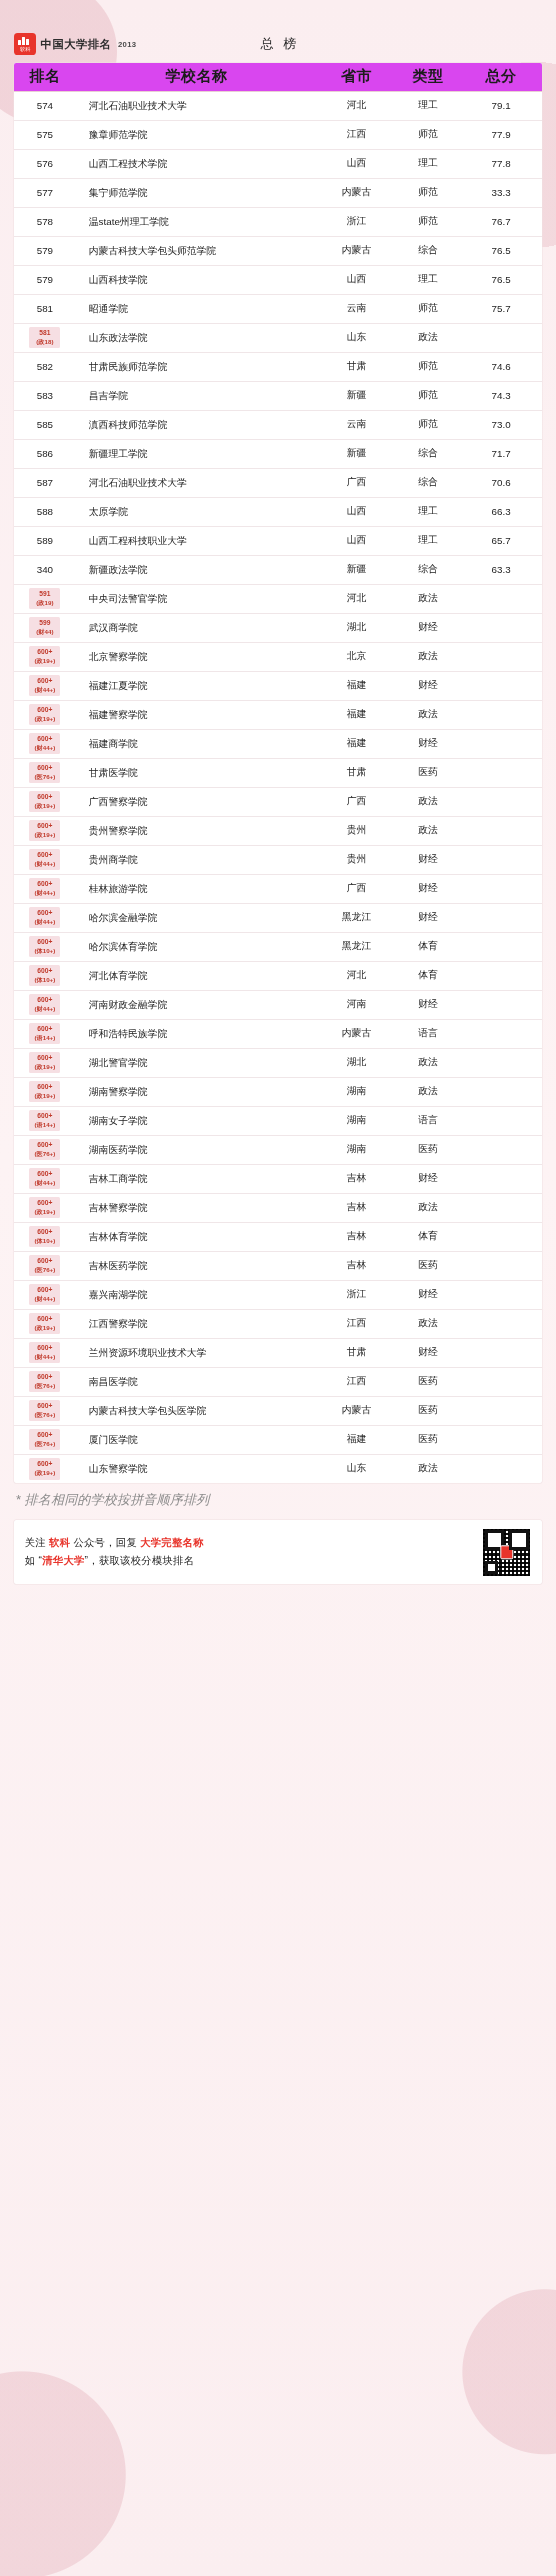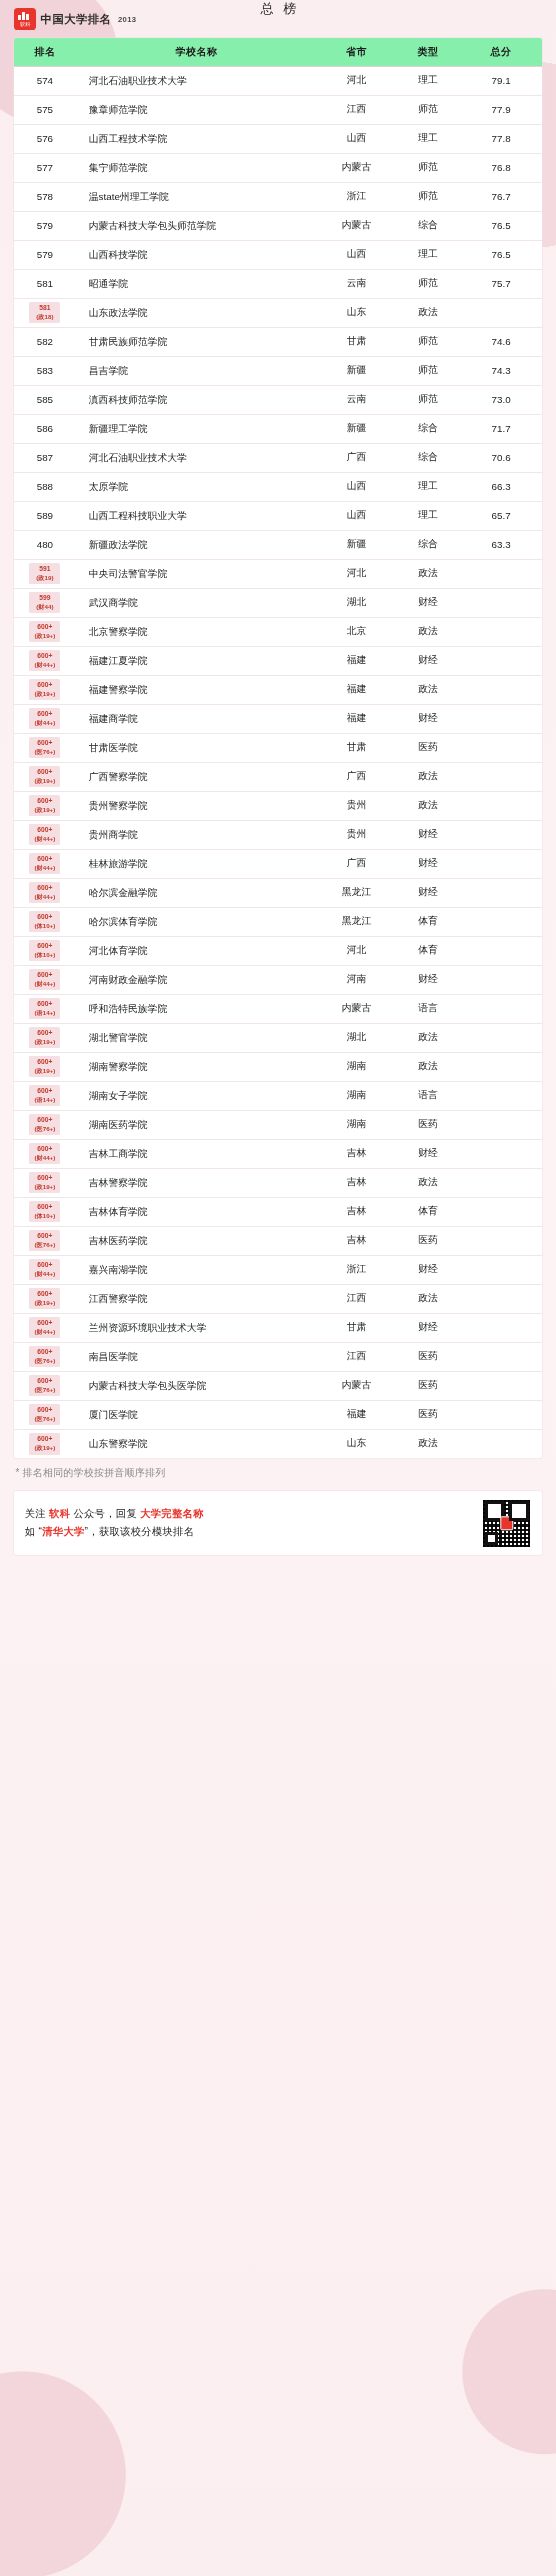--- a/index.html
+++ b/index.html
@@ -17,22 +17,24 @@
       radial-gradient(circle at 96% 6%, rgba(233,190,198,0.45) 0 93px, rgba(0,0,0,0) 93px),
       radial-gradient(circle at 4% 96%, rgba(233,190,198,0.5) 0 103px, rgba(0,0,0,0) 104px),
       radial-gradient(circle at 98% 92%, rgba(233,190,198,0.5) 0 82px, rgba(0,0,0,0) 83px),
       linear-gradient(180deg, #fbeef0 0%, #fdf3f4 45%, #fbeef0 100%);
     overflow: hidden;
   }
   
   .header {
     height: 38px;
     display: flex;
+    align-items: center;
     padding: 0 14.4px;
     position: relative;
+    margin-top: 25px;
   }
   .logo {
     display: flex;
     align-items: center;
     gap: 4.6px;
   }
   .logo-mark {
     width: 21.6px; height: 21.6px;
     border-radius: 3.6px;
     background: #e8342b;
@@ -89,23 +91,23 @@
     border-radius: 2.1px;
     overflow: hidden;
     box-shadow: 0 0 0 0.5px #efdfe2;
   }
   table {
     width: 100%;
     border-collapse: collapse;
     table-layout: fixed;
   }
   thead th {
-    background: #86efac;
+    background: #d946ef;
     color: #1c1c1c;
-    font-size: 10px;
+    font-size: 15px;
     font-weight: bold;
     height: 28px;
     letter-spacing: 0.5px;
     border-bottom: 0.5px solid #e9cfd4;
   }
   col.c-rank { width: 61px; }
   col.c-name { width: 242px; }
   col.c-prov { width: 78px; }
   col.c-type { width: 65px; }
   col.c-score{ width: 81px; }
@@ -137,23 +139,24 @@
     padding: 2.1px 3.1px;
     min-width: 31px;
     letter-spacing: 0;
   }
   .rank-badge span { display: block; white-space: nowrap; }
   .rank-badge .l2 { font-size: 6.2px; font-weight: bold; }
   .two-line { line-height: 13px; }
   
   .footnote {
     margin: 8.2px 15.5px 0 15.5px;
-    font-size: 10px;
+    font-size: 13px;
     color: #8b8b8b;
     letter-spacing: 0.2px;
+    font-style: italic;
   }
   
   .footer {
     margin: 11.3px 14.4px 13.4px 14.4px;
     background: #ffffff;
     border-radius: 2.1px;
     min-height: 61px;
     display: flex;
     align-items: center;
     padding: 7.2px 10.3px;
@@ -261,21 +264,21 @@
             <td class="name">山西工程技术学院</td>
             <td>山西</td>
             <td>理工</td>
             <td>77.8</td>
           </tr>
           <tr>
             <td class="rank">577</td>
             <td class="name">集宁师范学院</td>
             <td>内蒙古</td>
             <td>师范</td>
-            <td>76.8</td>
+            <td>33.3</td>
           </tr>
           <tr>
             <td class="rank">578</td>
             <td class="name">温state州理工学院</td>
             <td>浙江</td>
             <td>师范</td>
             <td>76.7</td>
           </tr>
           <tr>
             <td class="rank">579</td>
@@ -348,21 +351,21 @@
             <td>66.3</td>
           </tr>
           <tr>
             <td class="rank">589</td>
             <td class="name">山西工程科技职业大学</td>
             <td>山西</td>
             <td>理工</td>
             <td>65.7</td>
           </tr>
           <tr>
-            <td class="rank">480</td>
+            <td class="rank">340</td>
             <td class="name">新疆政法学院</td>
             <td>新疆</td>
             <td>综合</td>
             <td>63.3</td>
           </tr>
           <tr>
             <td class="rank"><span class="rank-badge"><span>591</span><span class="l2">(政19)</span></span></td>
             <td class="name">中央司法警官学院</td>
             <td>河北</td>
             <td>政法</td>

